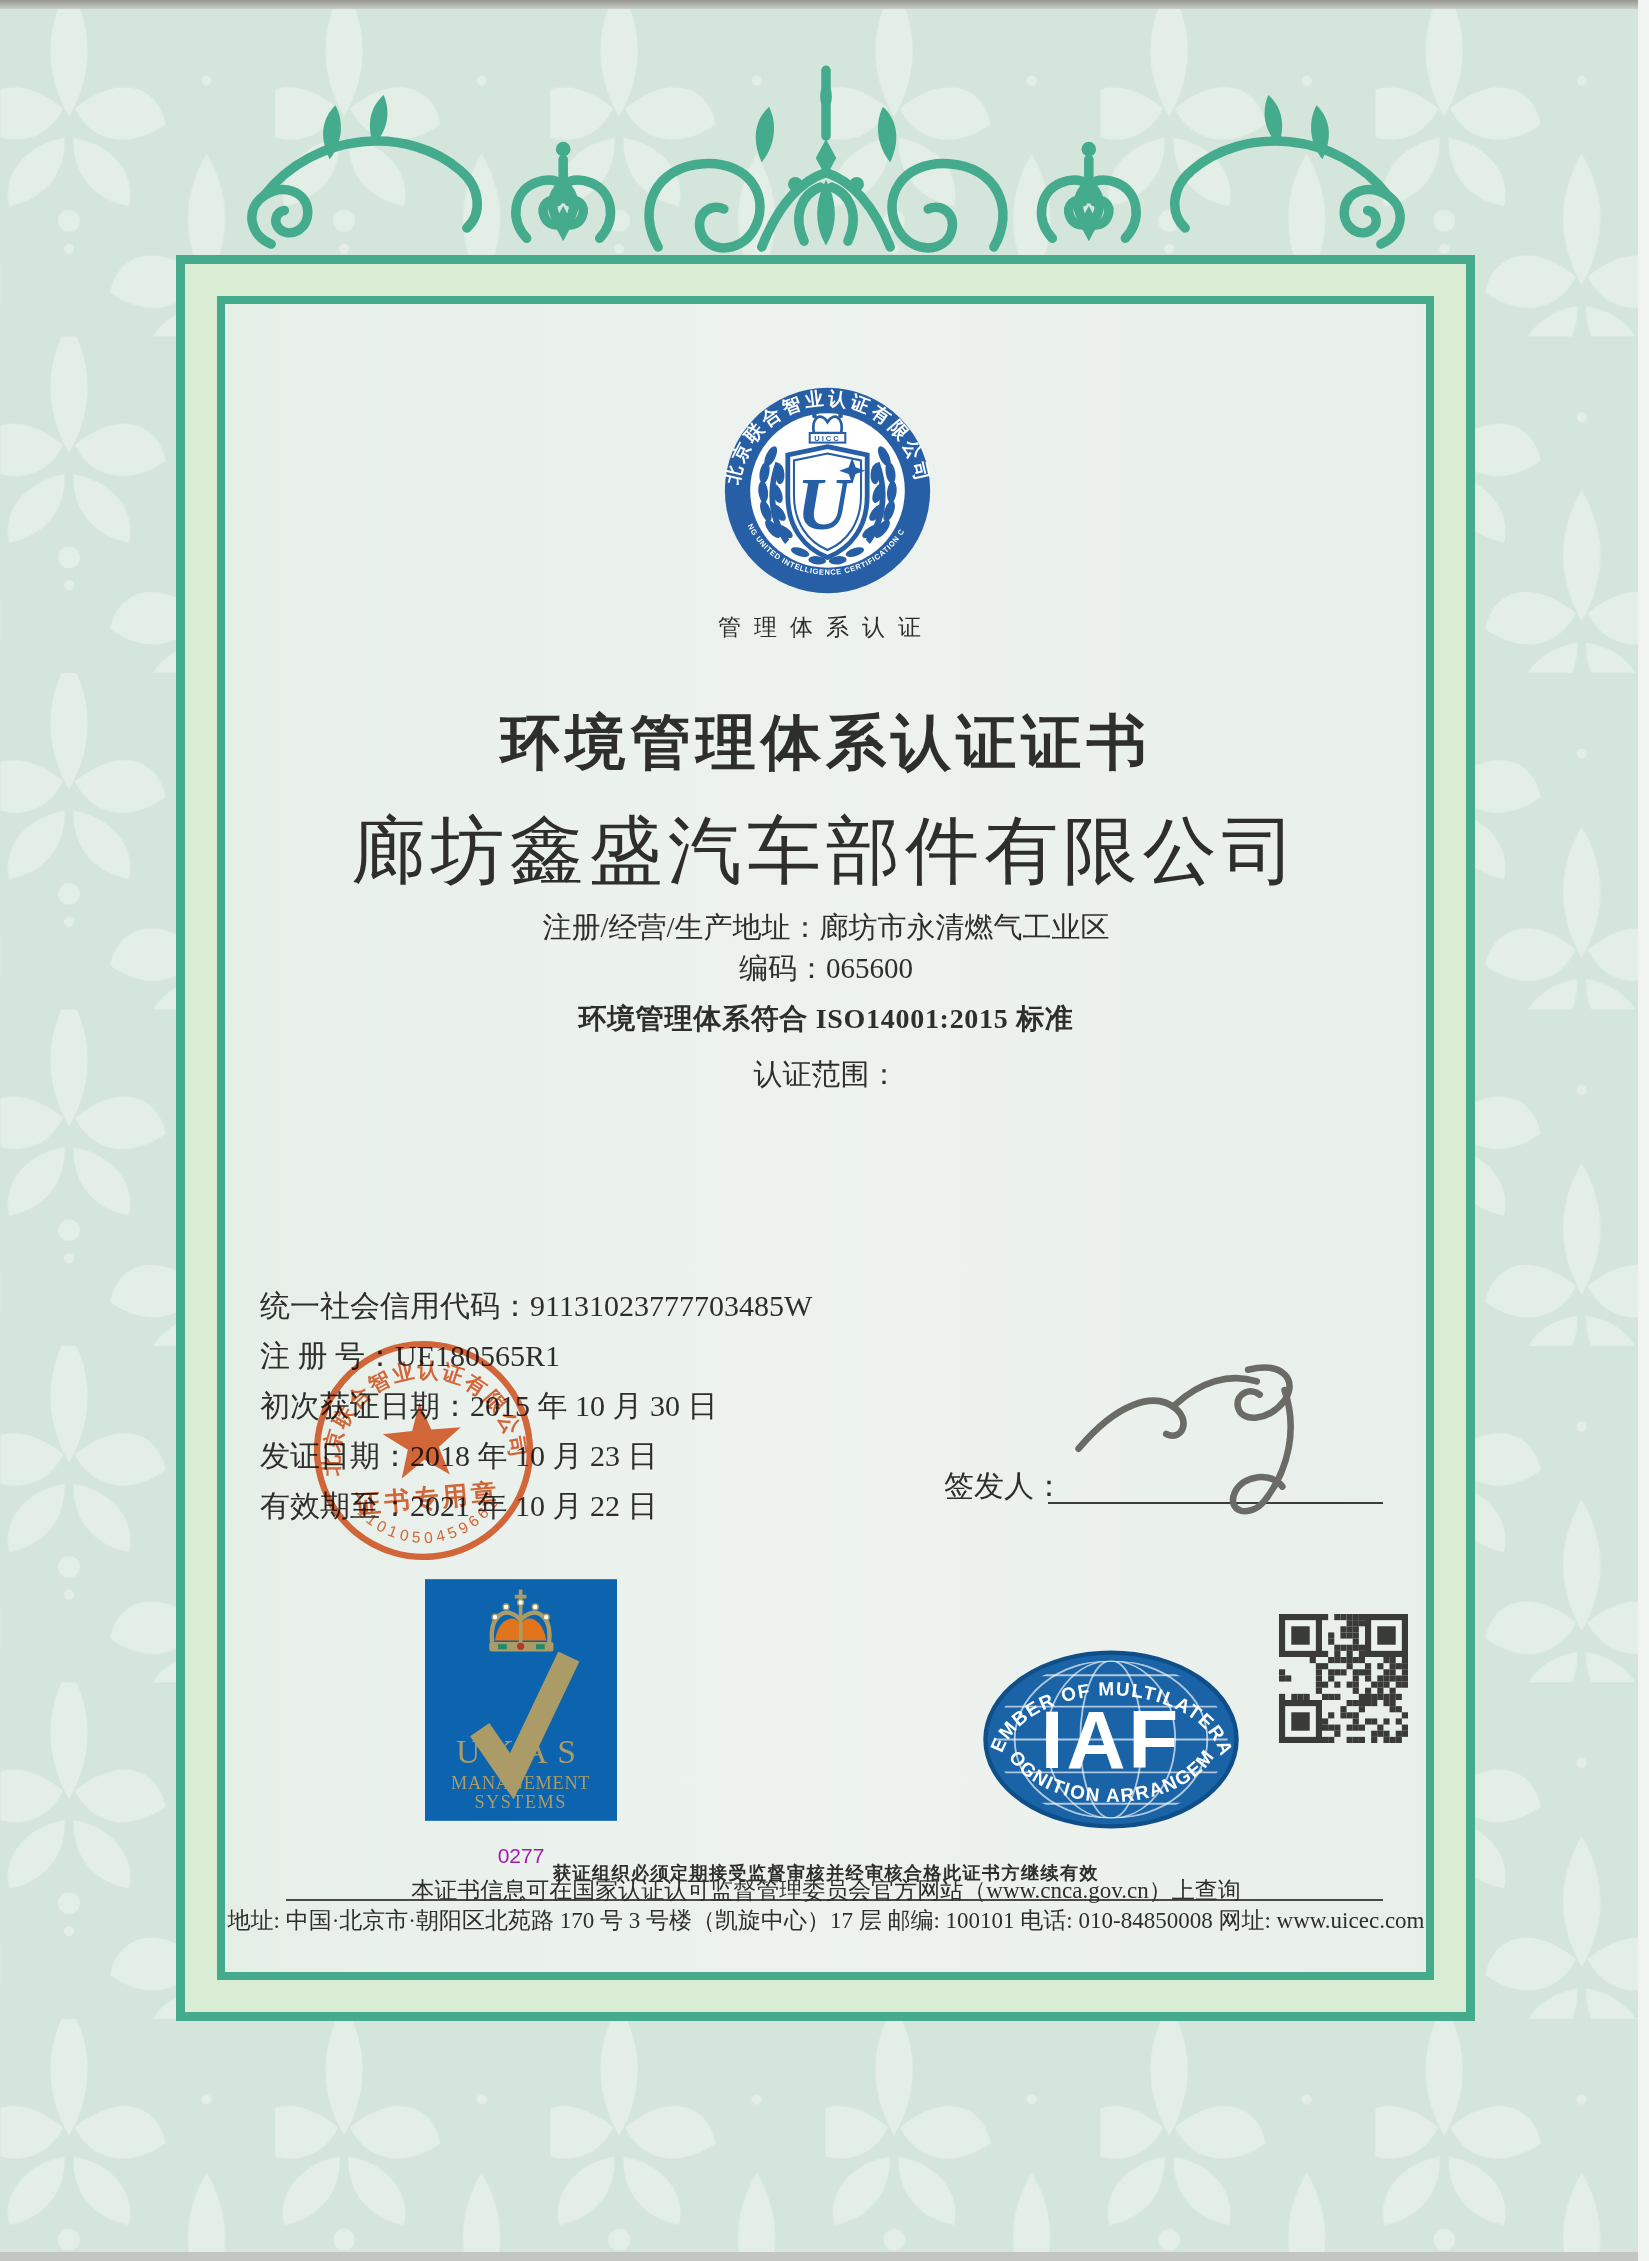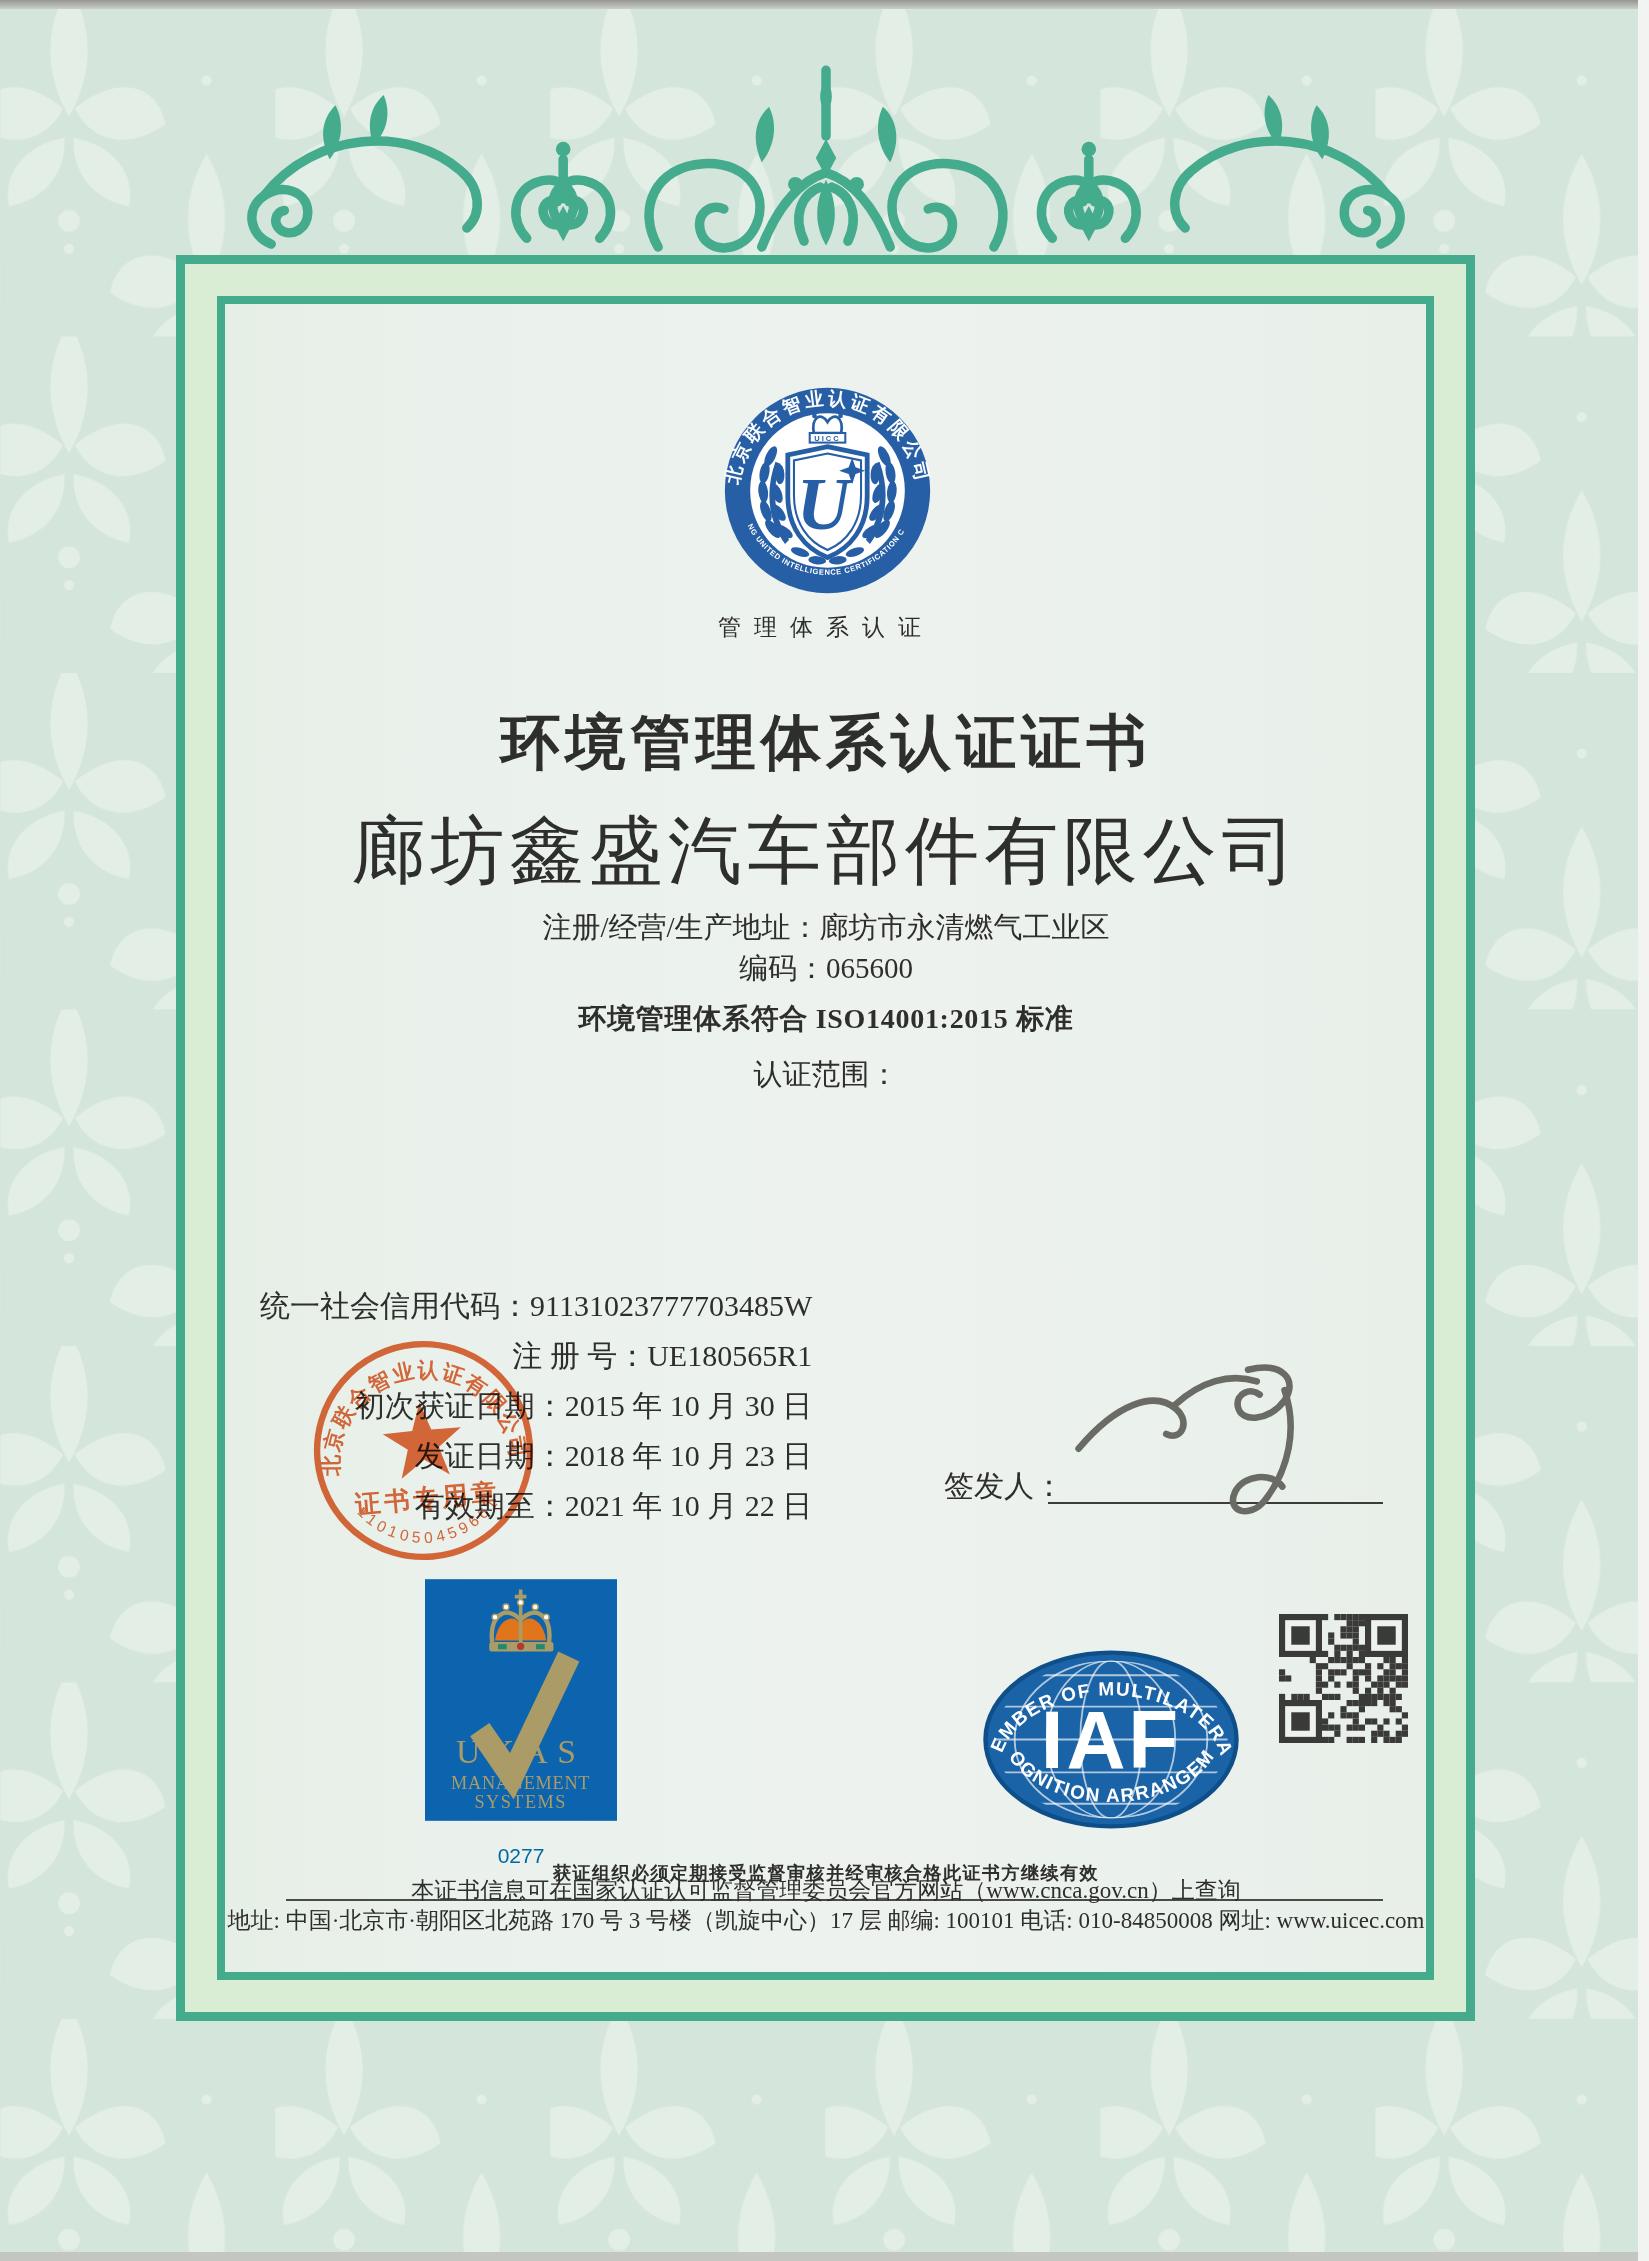--- a/index.html
+++ b/index.html
@@ -13,21 +13,21 @@
   .frame-outer{position:absolute;left:176px;top:255px;width:1281px;height:1748px;
                border:9.5px solid var(--frame-green,#44ab8d);background:var(--pale-band,#d9ecd4);}
   .frame-inner{position:absolute;inset:32px;border:8.8px solid var(--frame-green,#44ab8d);
                background:linear-gradient(90deg,#e6efe6 0%,var(--paper,#eaf1ec) 18%,#edf2ee 55%,#e8efe9 100%);}
   .content{position:absolute;left:176px;top:255px;width:1300px;height:1767px;}
   .badge{font-size:23px;letter-spacing:13px;font-weight:500;}
   .title1{font-size:60px;font-weight:700;letter-spacing:5.1px;}
   .title2{font-size:74px;font-weight:400;letter-spacing:5.1px;}
   .body40{font-size:29px;}
   .iso{font-size:28px;font-weight:700;letter-spacing:0.7px;}
-  .infoline{font-size:30px;line-height:50px;white-space:nowrap;text-align:right;}
+  .infoline{font-size:30px;line-height:50px;white-space:nowrap;}
   .notice{font-size:18px;font-weight:600;letter-spacing:1.5px;}
   .foot{font-size:23px;white-space:nowrap;}
   .rule{position:absolute;height:2.2px;background:#4a4a46;}
   .sigline{position:absolute;height:2.2px;background:#3c3c38;}
   .stamp{mix-blend-mode:multiply;opacity:.88;}
   .edge{position:absolute;pointer-events:none;}
 </style>
 </head>
 <body>
 
@@ -209,21 +209,21 @@
         <rect x="88" y="86" width="88" height="13" rx="3" style="fill:var(--ukas-gold,#ab9b66)"></rect>
         <rect x="100" y="89" width="12" height="7" fill="#1f8a70"></rect>
         <rect x="152" y="89" width="12" height="7" fill="#1f8a70"></rect>
         <circle cx="131" cy="92" r="5" fill="#b03a2e"></circle>
       </g>
       <path d="M75,206 L119,270 L197,106" fill="none" stroke="var(--ukas-gold,#ab9b66)" stroke-width="32"></path>
       <text x="131" y="252" font-size="46" letter-spacing="13" text-anchor="middle" style="fill:var(--ukas-gold,#ab9b66)">UKAS</text>
       <text x="131" y="288" font-size="25" letter-spacing="1" text-anchor="middle" style="fill:var(--ukas-gold,#ab9b66)">MANAGEMENT</text>
       <text x="131" y="314" font-size="25" letter-spacing="2" text-anchor="middle" style="fill:var(--ukas-gold,#ab9b66)">SYSTEMS</text>
     </svg>
-    <div class="abs" style="left:249px;top:1589px;width:192px;text-align:center;font-size:21px;color:#0369a1;font-family:'Liberation Sans',sans-serif">0277</div>
+    <div class="abs" style="left:249px;top:1589px;width:192px;text-align:center;font-size:21px;color:#a21caf;font-family:'Liberation Sans',sans-serif">0277</div>
 
     <svg class="abs" style="left:805px;top:1394px" width="260" height="181" viewBox="0 0 356 248">
       <ellipse cx="178" cy="124" rx="172" ry="119" style="fill:var(--iaf-blue,#1a63a6)" stroke="#0e4f8a" stroke-width="6"></ellipse>
       <defs>
         <clipPath id="iafclip">
             <ellipse cx="178" cy="124" rx="160" ry="108"></ellipse>
           </clipPath>
         <path id="iafTopArc" d="M30,140 A152,99 0 0 1 326,140"></path>
         <path id="iafBotArc" d="M36,146 A152,99 0 0 0 320,146"></path>
       </defs>

